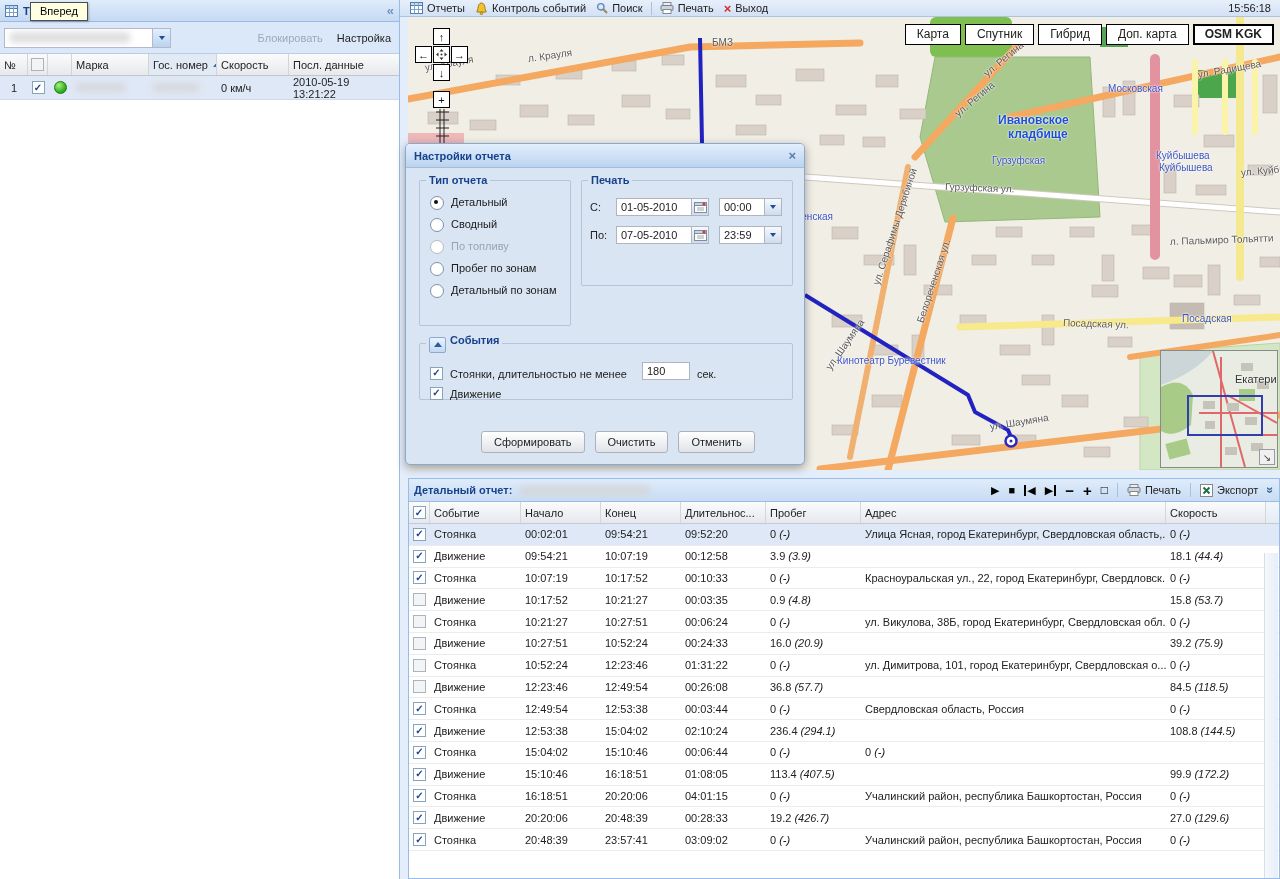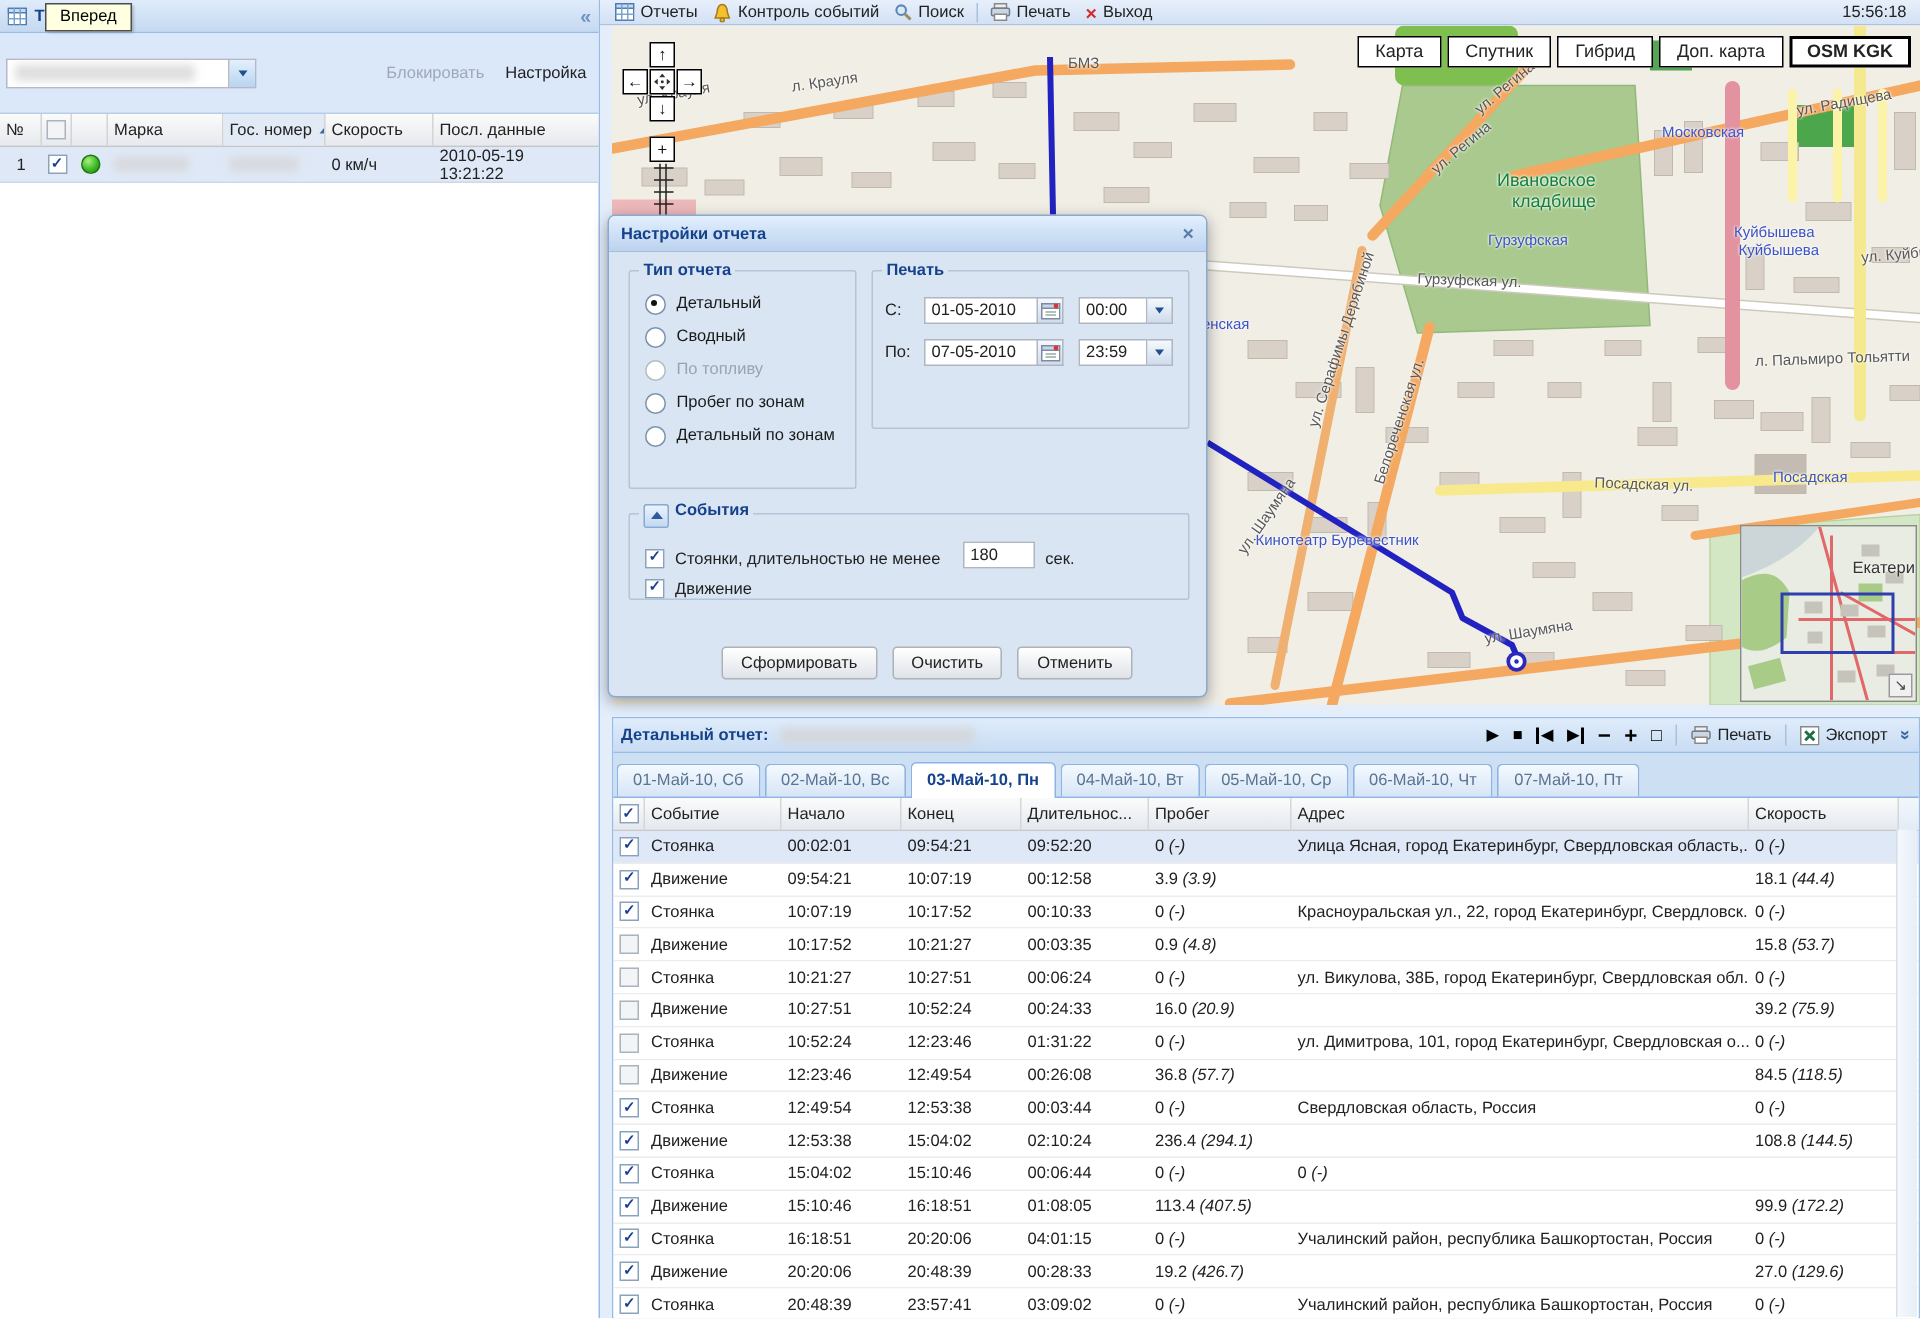--- a/index.html
+++ b/index.html
@@ -4,21 +4,21 @@
 <style>
   html,body{margin:0;padding:0;background:#fff;}
   #root{position:relative;width:1280px;height:879px;overflow:hidden;
         font-family:"Liberation Sans",sans-serif;font-size:11px;color:#222;background:#fff;}
   
   #vehicle-panel{position:absolute;left:0;top:0;width:400px;height:879px;background:#fff;border-right:1px solid #99bbe8;box-sizing:border-box;}
   .panel-hd{height:21px;background:linear-gradient(#dfecfb,#c5d9f1);border-bottom:1px solid #99bbe8;display:flex;align-items:center;padding:0 5px;}
   .panel-title{color:#15428b;font-weight:bold;margin-left:5px;}
   .collapse-left{margin-left:auto;color:#6f94c4;font-weight:bold;font-size:13px;cursor:pointer;}
   #tooltip{position:absolute;left:30px;top:2px;z-index:60;background:#ffffe1;border:1px solid #4d4d4d;padding:2px 9px 3px;color:#000;box-shadow:1px 1px 2px rgba(0,0,0,.25);}
-  .vp-toolbar{height:23px;background:#dbe8fa;border-bottom:1px solid #b7cde8;display:flex;align-items:center;padding:15px 4px;}
+  .vp-toolbar{height:23px;background:#dbe8fa;border-bottom:1px solid #b7cde8;display:flex;align-items:center;padding:4px 4px;}
   .combo{width:165px;height:18px;border:1px solid #b5b8c8;background:#fff;display:flex;position:relative;}
   .combo .trigger{margin-left:auto;width:17px;background:linear-gradient(#e3f0fd,#b8d4f0);border-left:1px solid #b5b8c8;display:flex;align-items:center;justify-content:center;}
   .tri-down{width:0;height:0;border-left:3px solid transparent;border-right:3px solid transparent;border-top:4px solid #1e4f91;}
   .link-dis{margin-left:auto;color:#9fa8b8;}
   .link{margin-left:14px;margin-right:4px;color:#222;}
   .vp-grid-hd{display:flex;height:21px;background:linear-gradient(#fbfbfb,#e6e9ed);border-bottom:1px solid #c5c5c5;align-items:center;}
   .vh{border-right:1px solid #d4d4d4;height:100%;box-sizing:border-box;display:flex;align-items:center;padding:0 4px;white-space:nowrap;overflow:hidden;}
   .vh.sorted{background:#e2ebf5;}
   .w-num{width:28px;}.w-chk{width:20px;justify-content:center;}.w-ico{width:24px;justify-content:center;}
   .w-brand{width:77px;}.w-plate{width:68px;}.w-speed{width:72px;}.w-last{flex:1;border-right:none;}
@@ -36,21 +36,21 @@
   
   #vsplit{position:absolute;left:400px;top:17px;width:8px;height:862px;background:#e4eefb;}
   #hsplit{position:absolute;left:408px;top:470px;width:872px;height:8px;background:#e4eefb;}
   
   #map{position:absolute;left:408px;top:17px;width:872px;height:453px;background:#f1eee6;overflow:hidden;}
   #map svg.base{position:absolute;left:0;top:0;}
   #map-labels{position:absolute;left:0;top:0;width:100%;height:100%;pointer-events:none;}
   .mlabel{position:absolute;white-space:nowrap;font-size:10px;transform-origin:0 50%;text-shadow:0 0 2px #fff,0 0 2px #fff;}
   .mlabel.road{color:#585858;}
   .mlabel.blue{color:#3b53c4;}
-  .mlabel.area{color:#15803d;font-size:12px;}
+  .mlabel.area{color:#1d4ed8;font-size:12px;font-weight:bold;}
   #layer-buttons{position:absolute;top:7px;right:6px;display:flex;}
   .mbtn{border:1px solid #000;background:#fff;padding:2px 11px 3px;margin-left:4px;font-size:12px;white-space:nowrap;}
   .mbtn.active{font-weight:bold;border-width:2px;padding:1px 10px 2px;}
   .navbtn{position:absolute;width:17px;height:17px;background:#fff;border:1px solid #000;box-sizing:border-box;display:flex;align-items:center;justify-content:center;font-size:11px;color:#111;}
   #minimap{position:absolute;right:2px;bottom:2px;width:116px;height:116px;background:#e9ece2;border:1px solid #8a8a8a;overflow:hidden;}
   #minimap .city{position:absolute;left:58px;top:22px;font-size:11px;color:#333;text-shadow:0 0 2px #fff;padding-left:16px;}
   #mini-viewport{position:absolute;left:26px;top:44px;width:72px;height:37px;border:2px solid #2f3fae;}
   #mini-resize{position:absolute;right:2px;bottom:2px;width:14px;height:14px;background:#f0f0f0;border:1px solid #9a9a9a;display:flex;align-items:center;justify-content:center;font-size:10px;color:#444;}
   #copyright{position:absolute;left:49px;top:423px;color:#000;text-shadow:0 0 2px #fff,0 0 2px #fff;}
   #copyright a{color:#2b4fd0;}
@@ -524,29 +524,20 @@
               <svg width="13" height="13">
                 <rect x="0.5" y="0.5" width="12" height="12" fill="#fff" stroke="#888"></rect>
                 <path d="M3.5 3.5 L9.5 9.5 M9.5 3.5 L3.5 9.5" stroke="#1e7145" stroke-width="2"></path>
               </svg>
             </span>
           <span>Экспорт</span>
         </span>
         <span class="chev2">»</span>
       </div>
     </div>
-    <div id="tabs">
-        <div class="tab">01-Май-10, Сб</div>
-        <div class="tab">02-Май-10, Вс</div>
-        <div class="tab active">03-Май-10, Пн</div>
-        <div class="tab">04-Май-10, Вт</div>
-        <div class="tab">05-Май-10, Ср</div>
-        <div class="tab">06-Май-10, Чт</div>
-        <div class="tab">07-Май-10, Пт</div>
-      </div>
     <div id="grid-hd">
       <div class="gh c-chk">
           <span class="cb on"></span>
         </div>
       <div class="gh c-ev">Событие</div>
       <div class="gh c-st">Начало</div>
       <div class="gh c-en">Конец</div>
       <div class="gh c-du">Длительнос...</div>
       <div class="gh c-di">Пробег</div>
       <div class="gh c-ad">Адрес</div>

